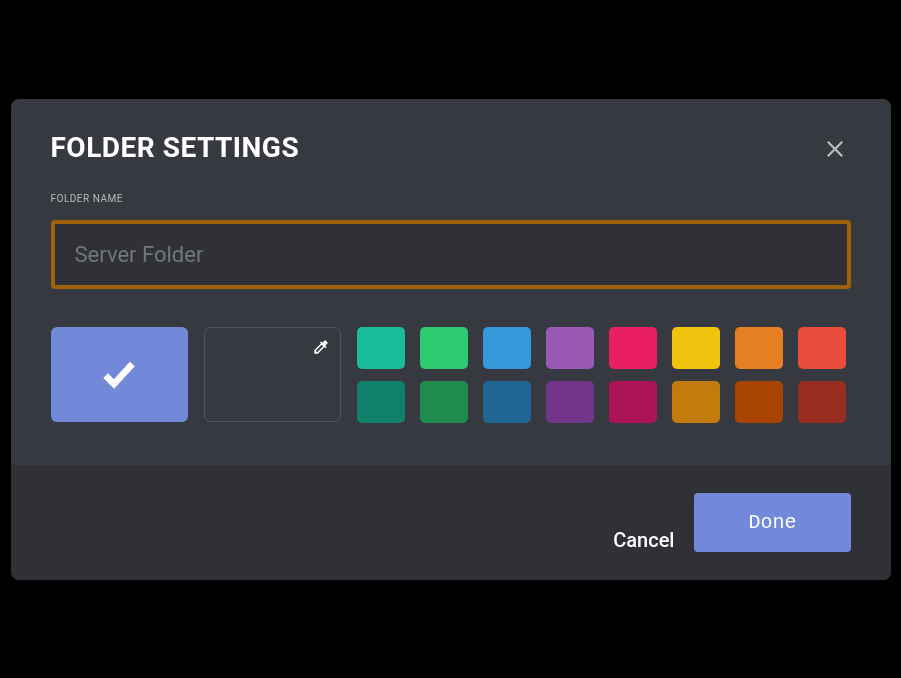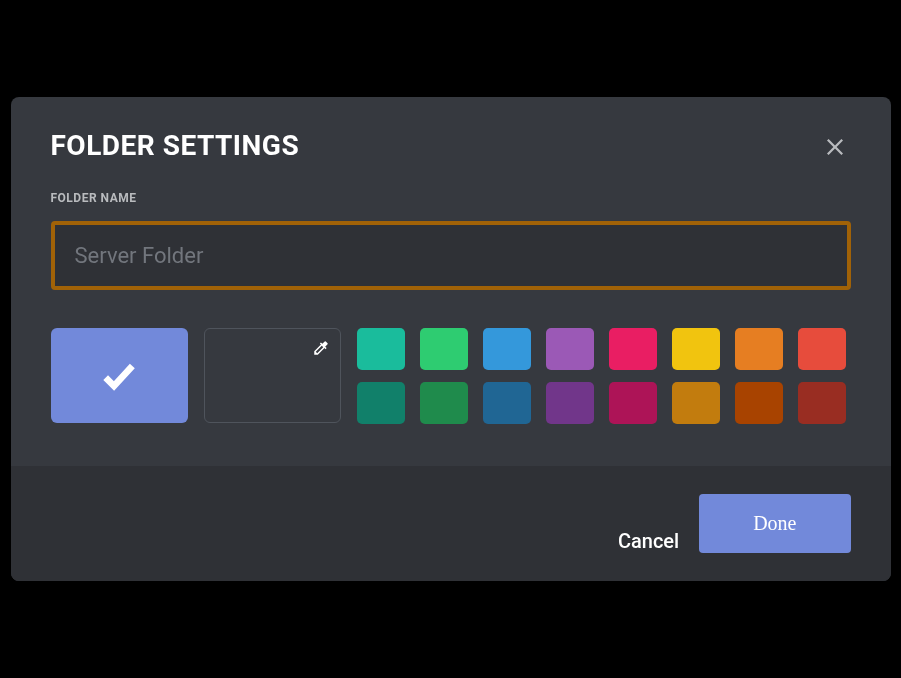--- a/index.html
+++ b/index.html
@@ -46,22 +46,22 @@
     }
     .close-btn svg {
       width: 24px;
       height: 24px;
     }
     .modal-body {
       padding: 28px 40px 42px 40px;
     }
     .field-label {
       color: #b9bbbe;
-      font-size: 12px;
-      font-weight: 700;
+      font-size: 10px;
+      font-weight: 400;
       letter-spacing: 0.5px;
       text-transform: uppercase;
       margin-bottom: 16px;
     }
     .text-input {
       width: 100%;
       background: #2f3136;
       border: 4px solid #a16207;
       border-radius: 4px;
       padding: 18px 20px;
@@ -144,21 +144,21 @@
     }
     .done-btn {
       background: #7289da;
       border: none;
       color: #fff;
       font-size: 20px;
       font-weight: 500;
       padding: 18px 54px;
       border-radius: 4px;
       cursor: pointer;
-      font-family: Liberation Serif, serif;
+      font-family: Liberation Mono, monospace;
     }
   </style>
 </head>
 <body>
 
 <div class="modal">
   <div class="modal-header">
     <h1 class="modal-title">FOLDER SETTINGS</h1>
     <div class="close-btn">
       <svg viewBox="0 0 24 24">

